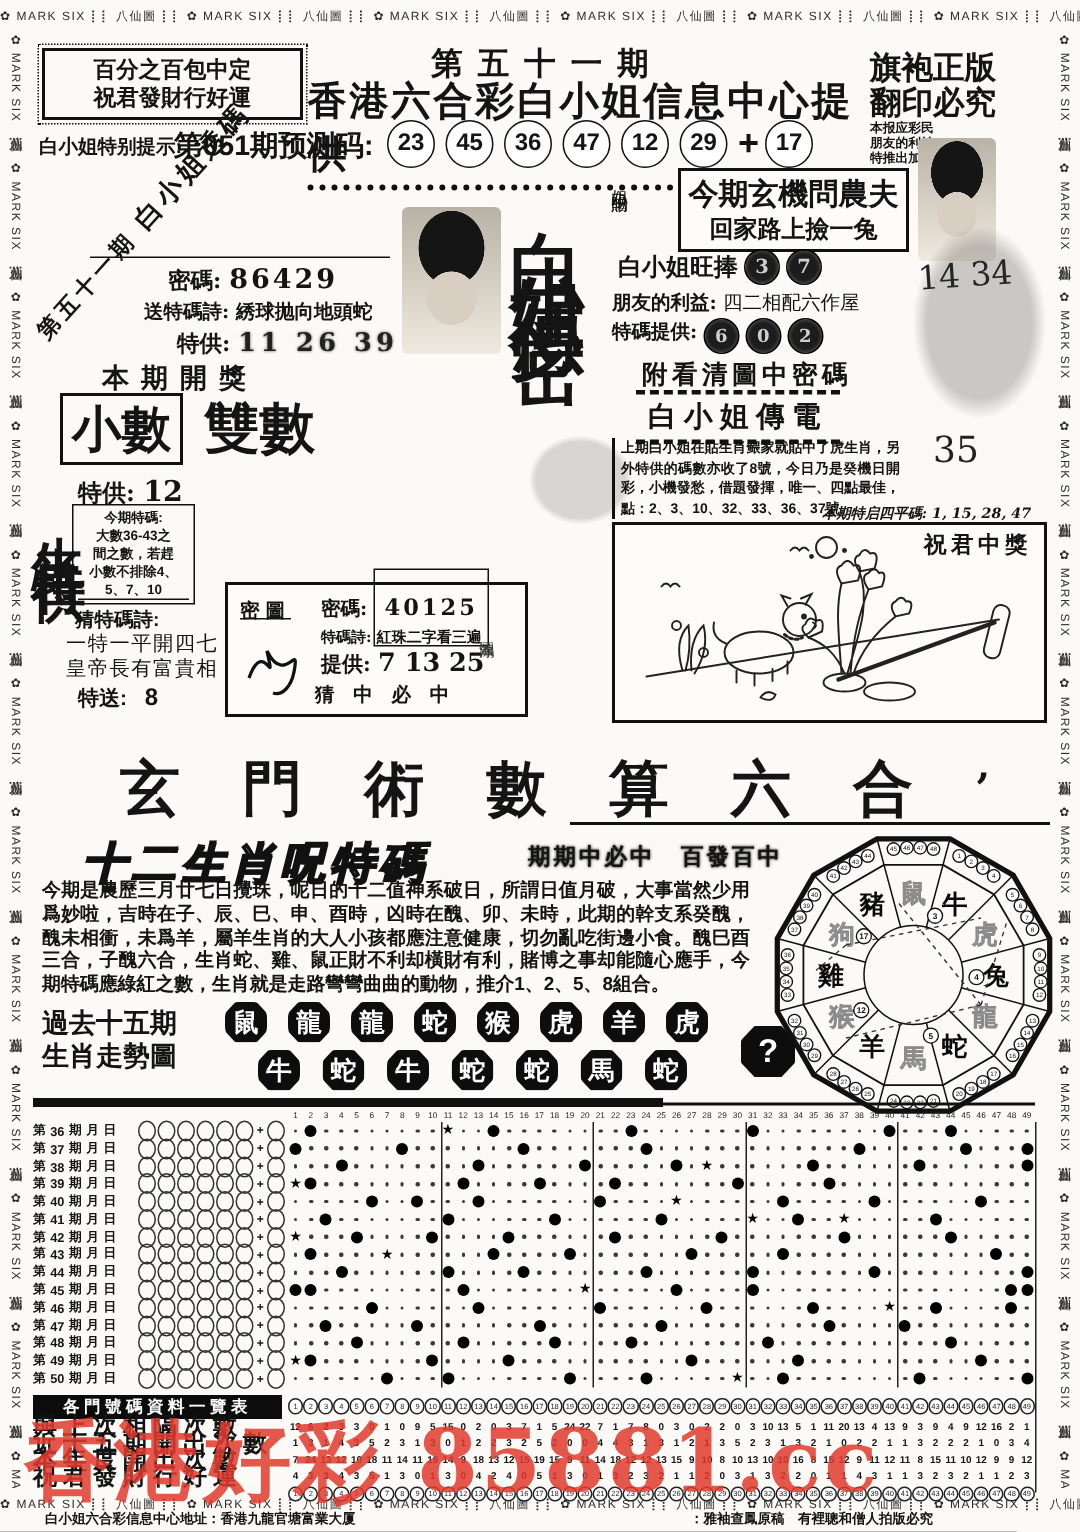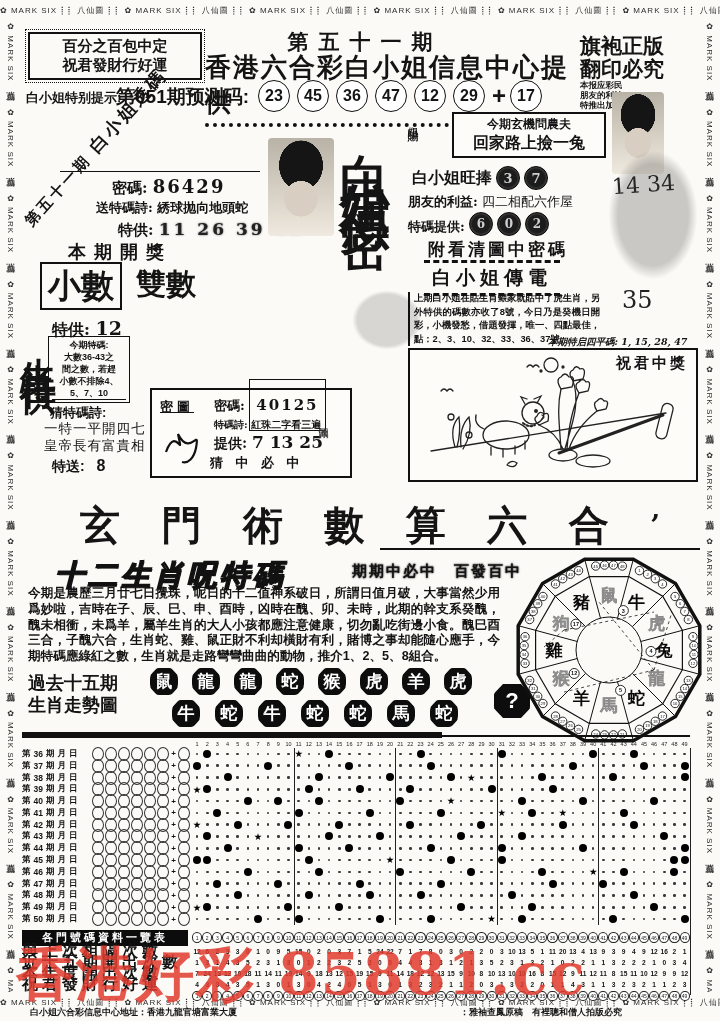--- a/index.html
+++ b/index.html
@@ -101,21 +101,21 @@
     <span>送特碼詩:</span>
     <span>綉球抛向地頭蛇</span>
   </div>
   <div class="abs serif b" style="left:86px;top:219px;font-size:15px;margin-left:32px;">
     <span>特供:</span>
     <span style="font-size:17px;letter-spacing:3px;color:#222;text-shadow:0 0 2px #555;">11 26 39 42</span>
   </div>
   <div class="abs serif b" style="left:68px;top:240px;font-size:18px;letter-spacing:8px;">本期開獎</div>
   <div class="abs" style="left:40px;top:262px;display:flex;gap:14px;align-items:center;">
     <span class="b" style="font-size:33px;border:2.5px solid #111;padding:0 6px;line-height:44px;">小數</span>
-    <span class="b" style="font-size:30px;line-height:44px;font-family:Liberation Mono, monospace;">雙數</span>
+    <span class="b" style="font-size:37px;line-height:44px;">雙數</span>
   </div>
   <div class="abs serif b" style="left:52px;top:317px;font-size:16px;">
     <span>特供:</span>
     <span style="font-size:19px;">12</span>
   </div>
   <div class="abs serif b vtext" style="left:14px;top:328px;font-size:36px;letter-spacing:8px;height:160px;">生肖特供</div>
   <div class="abs" style="left:48px;top:336px;width:74px;border:1.5px solid #111;padding:2px 3px;font-size:9px;font-weight:bold;line-height:12px;text-align:center;">
     <div>今期特碼:</div>
     <div>大數36-43之</div>
     <div>間之數，若趕</div>
@@ -153,33 +153,33 @@
   <div class="abs photo" style="left:268px;top:138px;width:66px;height:98px;border-radius:4px;"></div>
   <div class="abs serif b vtext" style="left:332px;top:114px;font-size:50px;letter-spacing:16px;height:370px;">白小姐傳密</div>
   <div class="abs serif vtext" style="left:316px;top:420px;font-size:10px;color:#333;">涂鴻圖</div>
   <div class="abs" style="left:352px;top:290px;width:70px;height:60px;background:radial-gradient(ellipse,#44444433 0 60%,transparent 70%);"></div>
 
   <div class="abs serif vtext" style="left:404px;top:118px;font-size:11px;display:flex;gap:4px;">
     <span>白小姐</span>
     <span>賜贈</span>
   </div>
   <div class="abs box" style="left:452px;top:112px;width:142px;padding:2px 4px;text-align:center;">
-    <div class="serif b" style="font-size:12px;">今期玄機問農夫</div>
+    <div class="serif b" style="font-size:20px;">今期玄機問農夫</div>
     <div class="serif b" style="font-size:16px;">回家路上撿一兔</div>
   </div>
   <div class="abs serif b" style="left:412px;top:166px;font-size:16px;display:flex;align-items:center;gap:4px;">
     <span>白小姐旺捧</span>
     <span class="circ smudge" style="width:22px;height:22px;font-size:13px;">3</span>
     <span class="circ smudge" style="width:22px;height:22px;font-size:13px;">7</span>
   </div>
   <div class="abs serif" style="left:408px;top:193px;font-size:13px;">
     <span class="b">朋友的利益:</span>
     <span>四二相配六作屋</span>
   </div>
-  <div class="abs serif" style="left:408px;top:212px;font-size:13px;display:flex;align-items:flex-end;gap:4px;">
+  <div class="abs serif" style="left:408px;top:212px;font-size:13px;display:flex;align-items:flex-start;gap:4px;">
     <span class="b">特碼提供:</span>
     <span class="circ smudge" style="width:22px;height:22px;font-size:12px;">6</span>
     <span class="circ smudge" style="width:22px;height:22px;font-size:12px;">0</span>
     <span class="circ smudge" style="width:22px;height:22px;font-size:12px;">2</span>
   </div>
   <div class="abs serif b" style="left:424px;top:260px;font-size:19px;letter-spacing:5px;border-top:3px dashed #111;border-bottom:3px dashed #111;padding:2px 8px;">白小姐傳電</div>
   <div class="abs serif b" style="left:428px;top:238px;font-size:17px;letter-spacing:3px;">附看清圖中密碼</div>
   <div class="abs" style="left:408px;top:292px;width:186px;font-size:9.3px;font-weight:bold;line-height:13.5px;border-left:2px solid #111;padding-left:4px;text-align:justify;">上期白小姐在貼生肖鳂家就貼中了虎生肖，另外特供的碼數亦收了8號，今日乃是癸機日開彩，小機發愁，借題發揮，唯一、四點最佳，點：2、3、10、32、33、36、37號。</div>
   <div class="abs serif" style="left:612px;top:172px;font-size:22px;color:#222;transform:rotate(-4deg);">14  34</div>
   <div class="abs" style="left:608px;top:150px;width:90px;height:130px;background:radial-gradient(ellipse,#33333340 0 55%,transparent 70%);"></div>

